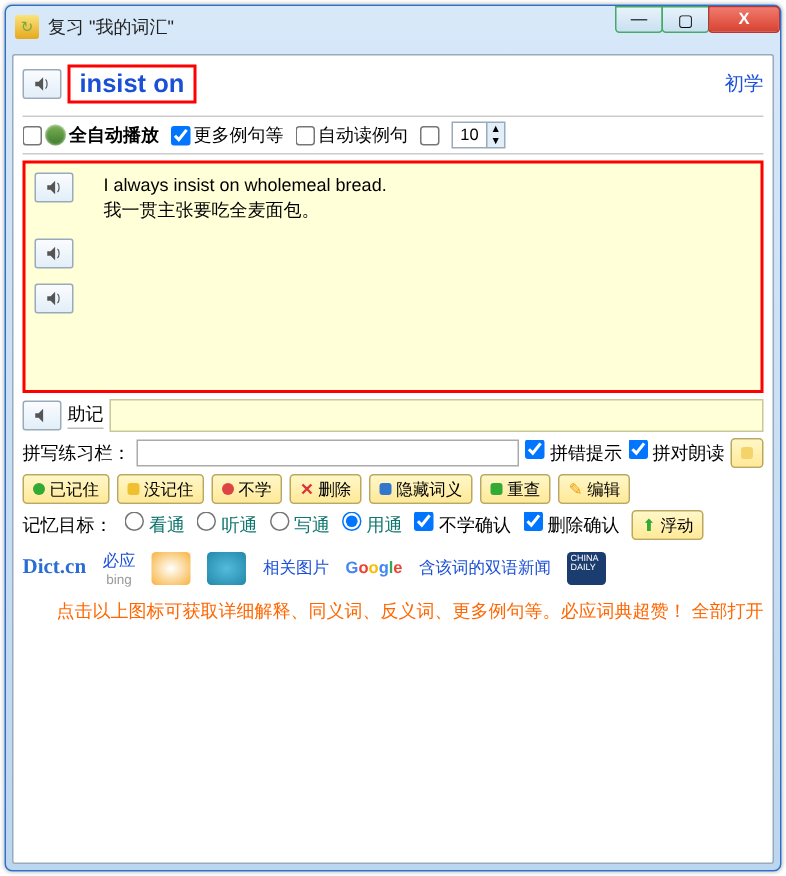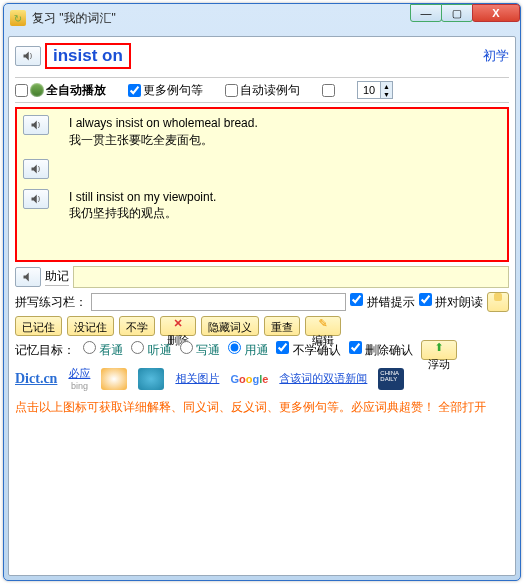--- a/index.html
+++ b/index.html
@@ -14,40 +14,40 @@
 .client { flex:1; margin:4px; background:#fff; border:1px solid #9ab; border-radius:2px; padding:6px; display:flex; flex-direction:column; gap:4px; overflow:hidden; }
 .row { display:flex; align-items:center; gap:4px; font-size:12px; }
 .speaker-btn { width:26px; height:20px; border:1px solid #9ab; border-radius:2px; background:linear-gradient(#fafcff,#e2eef8); display:flex; align-items:center; justify-content:center; cursor:pointer; }
 .speaker-ico { width:12px; height:12px; }
 .word-box { border:2px solid #ff0000; padding:1px 6px; color:#1a4fd6; font-size:17px; font-weight:bold; }
 .link-right { color:#1a4fd6; font-size:13px; margin-left:auto; cursor:pointer; }
 .two-cols { display:flex; gap:6px; }
 .col { flex:1; display:flex; flex-direction:column; }
 .col-label { font-size:12px; color:#333; border-bottom:1px solid #bbb; padding-bottom:2px; margin-bottom:2px; }
 .textarea { width:100%; height:92px; background:#ffffd8; border:1px solid #c8c89b; font-size:12px; padding:2px 4px; resize:none; font-family:inherit; }
-.opts-row { border-top:1px solid #ccc; border-bottom:1px solid #ccc; padding:3px 0; display:flex; align-items:center; gap:22px; font-size:12px; }
+.opts-row { border-top:1px solid #ccc; border-bottom:1px solid #ccc; padding:3px 0; display:flex; align-items:center; gap:8px; font-size:12px; }
 .opts-row label { display:flex; align-items:center; gap:2px; }
 .spin { display:inline-flex; border:1px solid #9ab; }
 .spin input { width:22px; border:none; text-align:center; font-size:11px; }
 .spin-btns { display:flex; flex-direction:column; }
 .spin-btns span { width:12px; height:8px; font-size:7px; background:#e2eef8; display:flex; align-items:center; justify-content:center; cursor:pointer; border-left:1px solid #9ab; }
 .examples-outer { border:2px solid #ff0000; padding:6px; height:155px; background:#ffffd8; overflow:auto; }
 .example { display:flex; gap:20px; margin-bottom:10px; font-size:12px; }
 .example .txt { line-height:1.4; }
 .notes-row .textarea { height:22px; }
 .pinxie-row input[type=text] { flex:1; border:1px solid #aaa; height:18px; font-size:12px; padding:0 2px; }
-.icon-btn { height:20px; border:1px solid #bba85a; background:linear-gradient(#fff7c8,#ffe998); border-radius:3px; padding:0 6px; display:inline-flex; align-items:center; gap:3px; font-size:11px; cursor:pointer;flex-direction:column; }
+.icon-btn { height:20px; border:1px solid #bba85a; background:linear-gradient(#fff7c8,#ffe998); border-radius:3px; padding:0 6px; display:inline-flex; align-items:center; gap:3px; font-size:11px; cursor:pointer; }
 .icon-btn .dot { width:8px; height:8px; border-radius:2px; }
 .goal-row { font-size:12px; display:flex; align-items:center; gap:8px; flex-wrap:nowrap; }
 .goal-row .rlabel { color:#0f766e; cursor:pointer; }
 .brand-row { display:flex; align-items:center; gap:11px; padding:2px 0; }
 .brand { display:flex; flex-direction:column; align-items:center; font-size:11px; cursor:pointer; }
 .brand-ico { width:26px; height:22px; border-radius:3px; }
-.brand-link { color:#1a4fd6; text-decoration:underline; }
-.footer-tip { color:#ff6600; font-size:12px; text-align:left; padding-top:2px; }
+.brand-link { color:#1a4fd6; }
+.footer-tip { color:#ff6600; font-size:12px; text-align:right; padding-top:2px; }
 .audio-ico { width:14px; height:14px; background:linear-gradient(#7db359,#3e7a2a); border-radius:50%; box-shadow:inset 0 0 2px #fff; }
 svg { display:block; }
 </style>
 </head>
 <body>
 
 <div class="window">
   <div class="titlebar">
     <span class="titlebar-icon">↻</span>
     <span class="titlebar-text">复习  "我的词汇"</span>
@@ -121,24 +121,20 @@
             </svg>
           </div>
       </div>
       <div class="example">
         <div class="speaker-btn">
             <svg class="speaker-ico" viewBox="0 0 16 16">
               <path d="M2 6h3l4-4v12l-4-4H2z" fill="#555"></path>
               <path d="M11 4c2 1 2 7 0 8" stroke="#555" fill="none"></path>
             </svg>
           </div>
-        <div class="txt">
-            <div>I still insist on my viewpoint.</div>
-            <div>我仍坚持我的观点。</div>
-          </div>
       </div>
     </div>
 
     <div class="row notes-row">
       <div class="speaker-btn">
           <svg class="speaker-ico" viewBox="0 0 16 16">
             <path d="M2 6h3l4-4v12l-4-4H2z" fill="#555"></path>
           </svg>
         </div>
       <span style="border-bottom:1px solid #bbb">助记</span>

